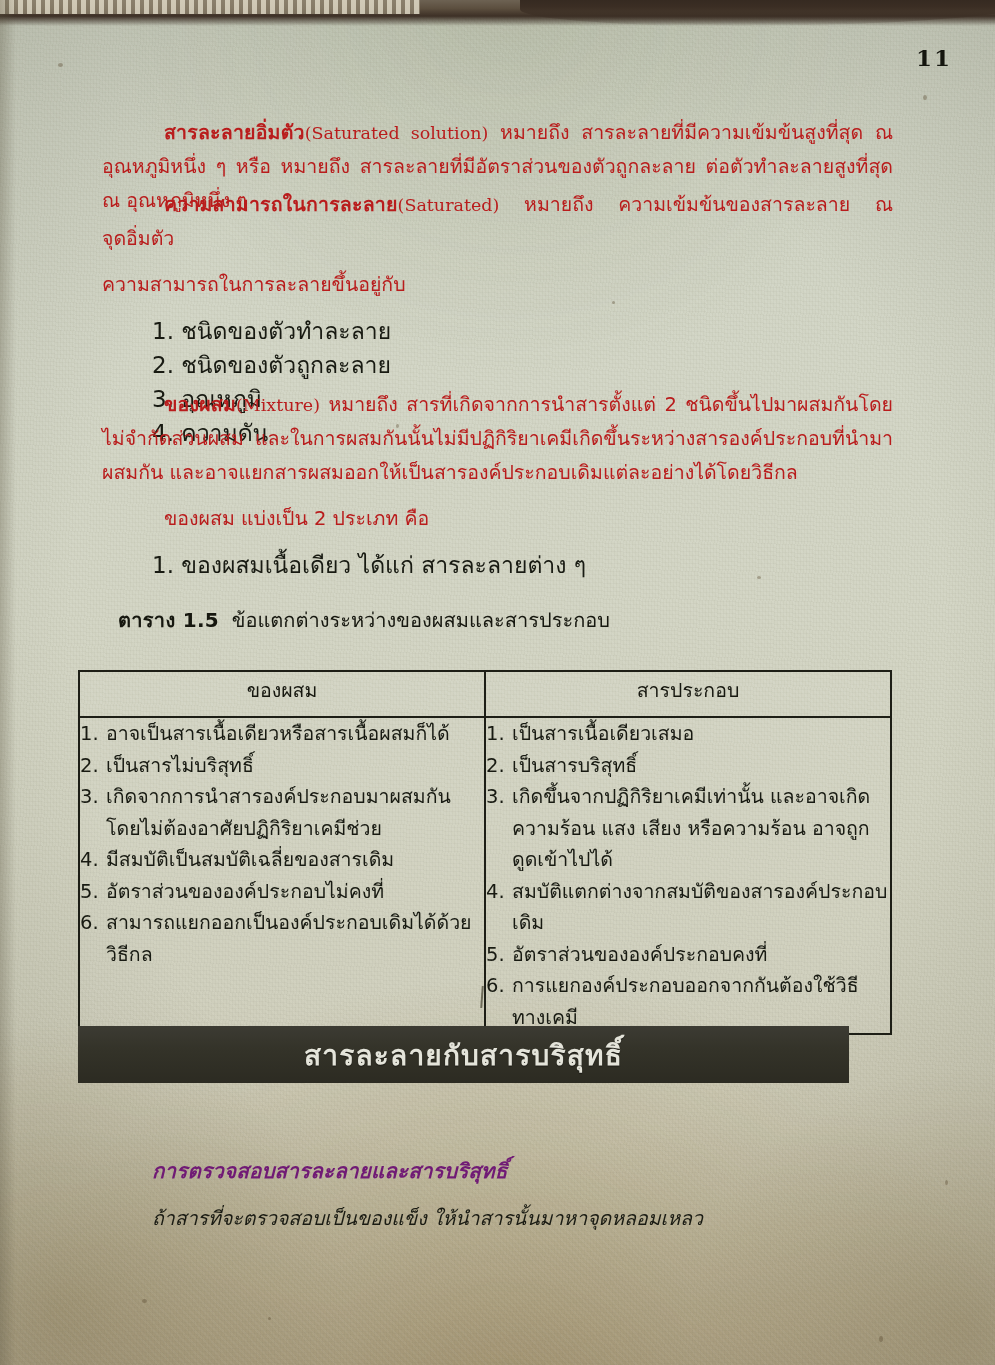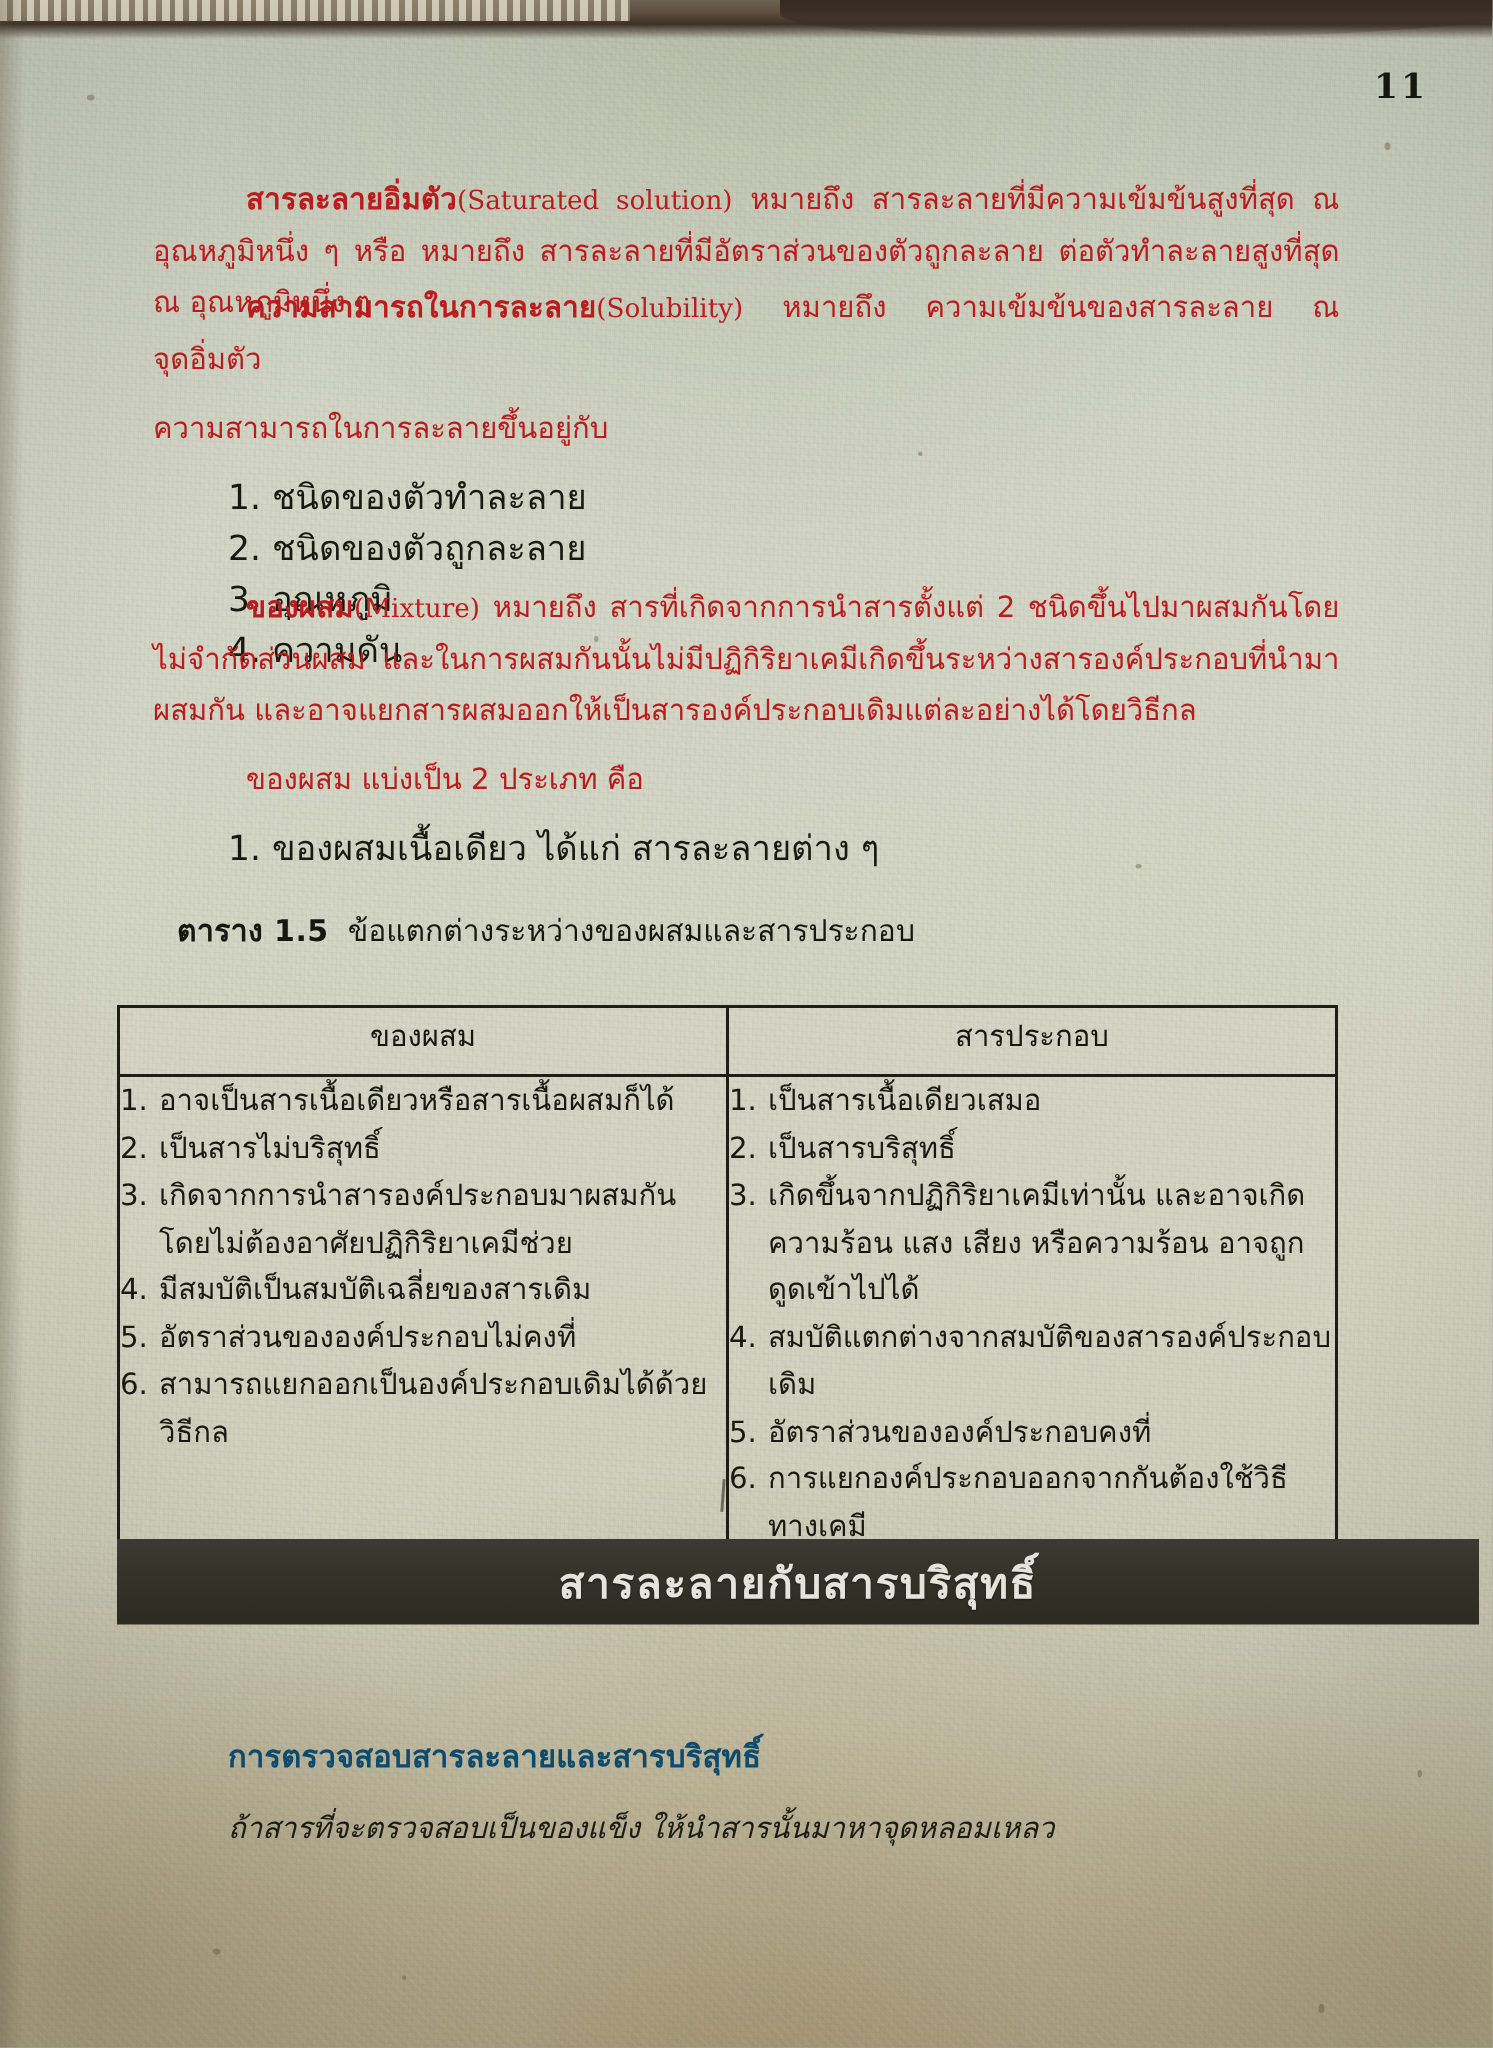--- a/index.html
+++ b/index.html
@@ -216,21 +216,21 @@
     background: #4e4b3a;
     transform: rotate(4deg);
     opacity: 0.75;
   }
 
   
   .banner {
     position: absolute;
     left: 78px;
     top: 1026px;
-    width: 908px;
+    width: 771px;
     height: 57px;
     background: linear-gradient(180deg, #3c3b33 0%, #343329 40%, #2c2b22 100%);
     display: flex;
     align-items: center;
     justify-content: center;
   }
   .banner-title {
     color: #e4e4da;
     font-size: 28px;
     font-weight: bold;
@@ -243,22 +243,23 @@
     left: 90px;
     top: 1141px;
     width: 815px;
   }
   .sub-head {
     margin: 14px 0 16px 0;
     font-size: 20.5px;
     font-weight: bold;
     line-height: 32px;
     padding-left: 62px;
-    color: #0c4a6e;
+    color: #701a75;
     letter-spacing: 0.2px;
+    font-style: italic;
   }
   .italic-line {
     margin: 4px 0 0 0;
     font-size: 19.5px;
     line-height: 32px;
     padding-left: 62px;
     font-style: italic;
     color: #1a1b13;
   }
 
@@ -289,21 +290,21 @@
 
   <div class="content">
 
     <div class="page-number">11</div>
 
     <div class="body-block" style="top:104px;">
       <p class="para indent"><span class="lead">สารละลายอิ่มตัว</span><span class="latin">(Saturated solution)</span><span> หมายถึง  สารละลายที่มีความเข้มข้นสูงที่สุด  ณ  อุณหภูมิหนึ่ง ๆ  หรือ  หมายถึง  สารละลายที่มีอัตราส่วนของตัวถูกละลาย  ต่อตัวทำละลายสูงที่สุด  ณ  อุณหภูมิหนึ่ง ๆ</span></p>
     </div>
 
     <div class="body-block" style="top:176px;">
-      <p class="para indent"><span class="lead">ความสามารถในการละลาย</span><span class="latin">(Solubility)</span><span>  หมายถึง  ความเข้มข้นของสารละลาย  ณ  จุดอิ่มตัว</span></p>
+      <p class="para indent"><span class="lead">ความสามารถในการละลาย</span><span class="latin">(Saturated)</span><span>  หมายถึง  ความเข้มข้นของสารละลาย  ณ  จุดอิ่มตัว</span></p>
       <p class="para">ความสามารถในการละลายขึ้นอยู่กับ</p>
       <ul class="numlist" style="margin-left:62px;">
         <li>1. ชนิดของตัวทำละลาย</li>
         <li>2. ชนิดของตัวถูกละลาย</li>
         <li>3. อุณหภูมิ</li>
         <li>4. ความดัน</li>
       </ul>
     </div>
 
     <div class="body-block" style="top:376px;">

